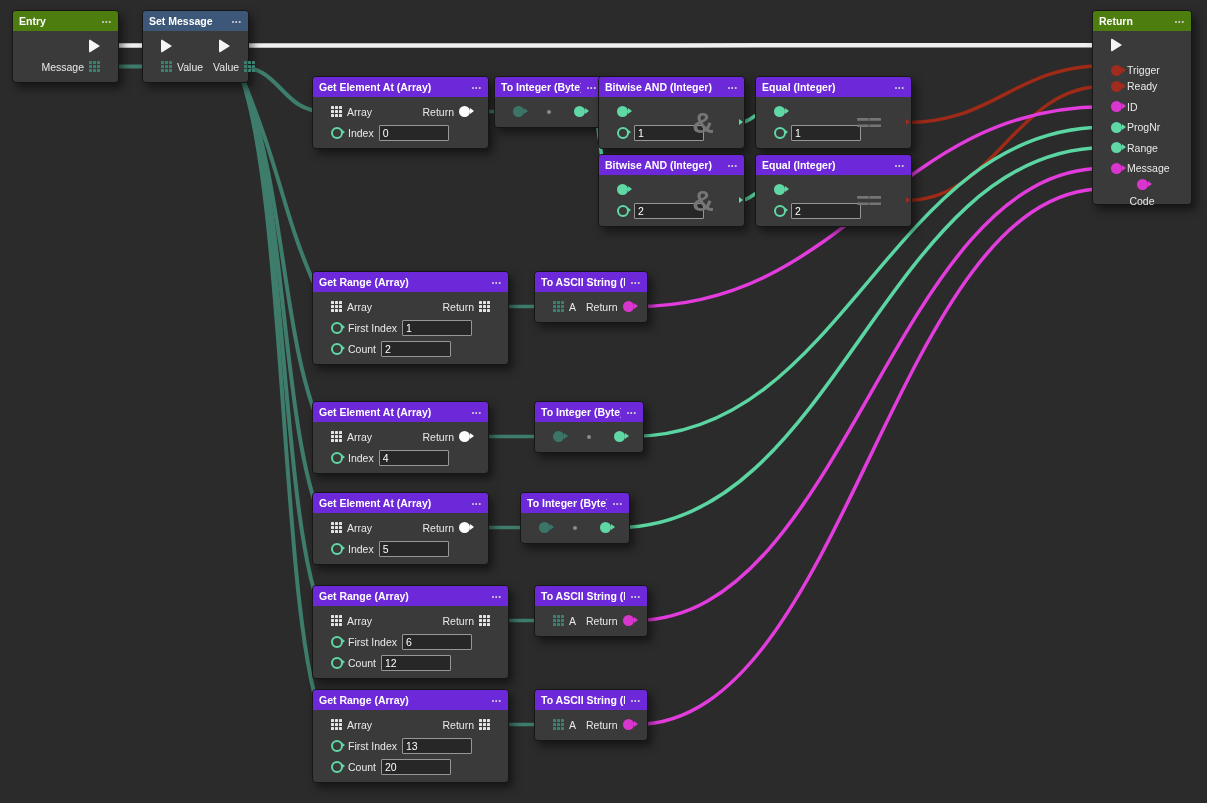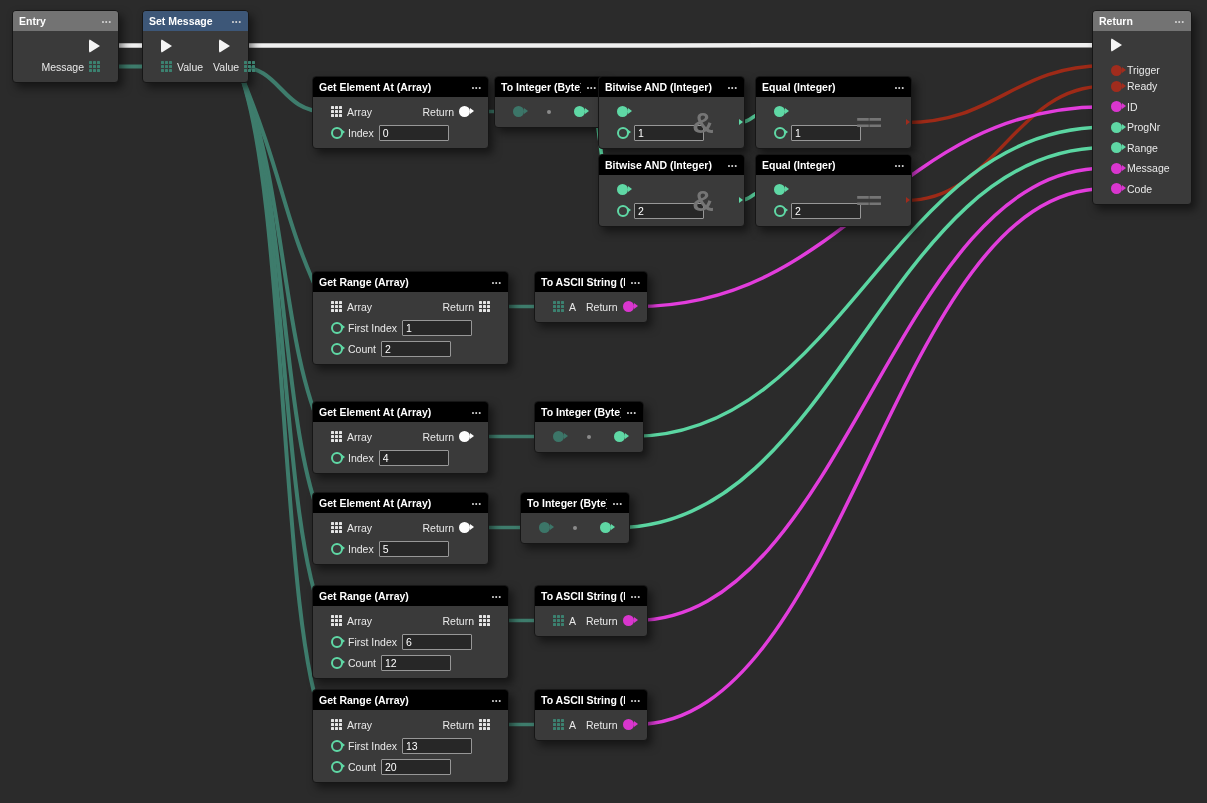--- a/index.html
+++ b/index.html
@@ -3,23 +3,23 @@
 <meta charset="utf-8">
 <style>
   html,body{margin:0;padding:0;background:#222;}
   #canvas{position:relative;width:1207px;height:803px;background:#2b2b2b;overflow:hidden;
           font-family:"Liberation Sans","DejaVu Sans",sans-serif;}
   #wires{position:absolute;left:0;top:0;width:100%;height:100%;}
   .node{position:absolute;background:#3a3a3a;border:1px solid #161616;border-radius:4px;
         box-shadow:4px 5px 9px rgba(0,0,0,.5);}
   .node-header{height:20px;display:flex;align-items:center;justify-content:space-between;
         padding:0 6px;border-radius:3px 3px 0 0;overflow:hidden;white-space:nowrap;}
-  .hdr-purple{background:#737373;}
+  .hdr-purple{background:#4d7c0f;}
   .hdr-blue{background:#3d5778;}
-  .hdr-green{background:#000000;}
+  .hdr-green{background:#6d28d9;}
   .node-title{color:#fff;font-size:10.5px;font-weight:bold;overflow:hidden;}
   .node-menu{color:#d5d5d5;font-size:7px;letter-spacing:1px;margin-left:6px;cursor:pointer;flex:none;}
   .node-body{position:relative;padding:4px 0 5px 0;}
   .row{height:21px;display:flex;align-items:center;padding:0 18px;gap:5px;position:relative;}
   .spacer{flex:1;}
   .plabel{color:#e9e9e9;font-size:10.5px;white-space:nowrap;}
   .pin-exec{width:0;height:0;border-top:7px solid transparent;border-bottom:7px solid transparent;
         border-left:11px solid #f5f5f5;border-radius:2px;flex:none;}
   .pin-dot{width:11px;height:11px;border-radius:50%;position:relative;flex:none;}
   .pin-dot::after,.pin-hollow::after{content:"";position:absolute;left:100%;top:50%;margin-top:-3.5px;
@@ -606,21 +606,21 @@
           <div class="row" style="height: 20.5px;">
             <span class="pin-dot dot-mint" id="pin-return-focus"></span>
             <span class="plabel">Range</span>
             <span class="spacer"></span>
           </div>
           <div class="row" style="height: 20.5px;">
             <span class="pin-dot dot-magenta" id="pin-return-message"></span>
             <span class="plabel">Message</span>
             <span class="spacer"></span>
           </div>
-          <div class="row" style="height: 20.5px;">
+          <div class="row" style="height: 20.5px; flex-direction: column;">
             <span class="pin-dot dot-magenta" id="pin-return-code"></span>
             <span class="plabel">Code</span>
             <span class="spacer"></span>
           </div>
         </div>
       </div>
     </div>
 </div>
 
 </body></html>

